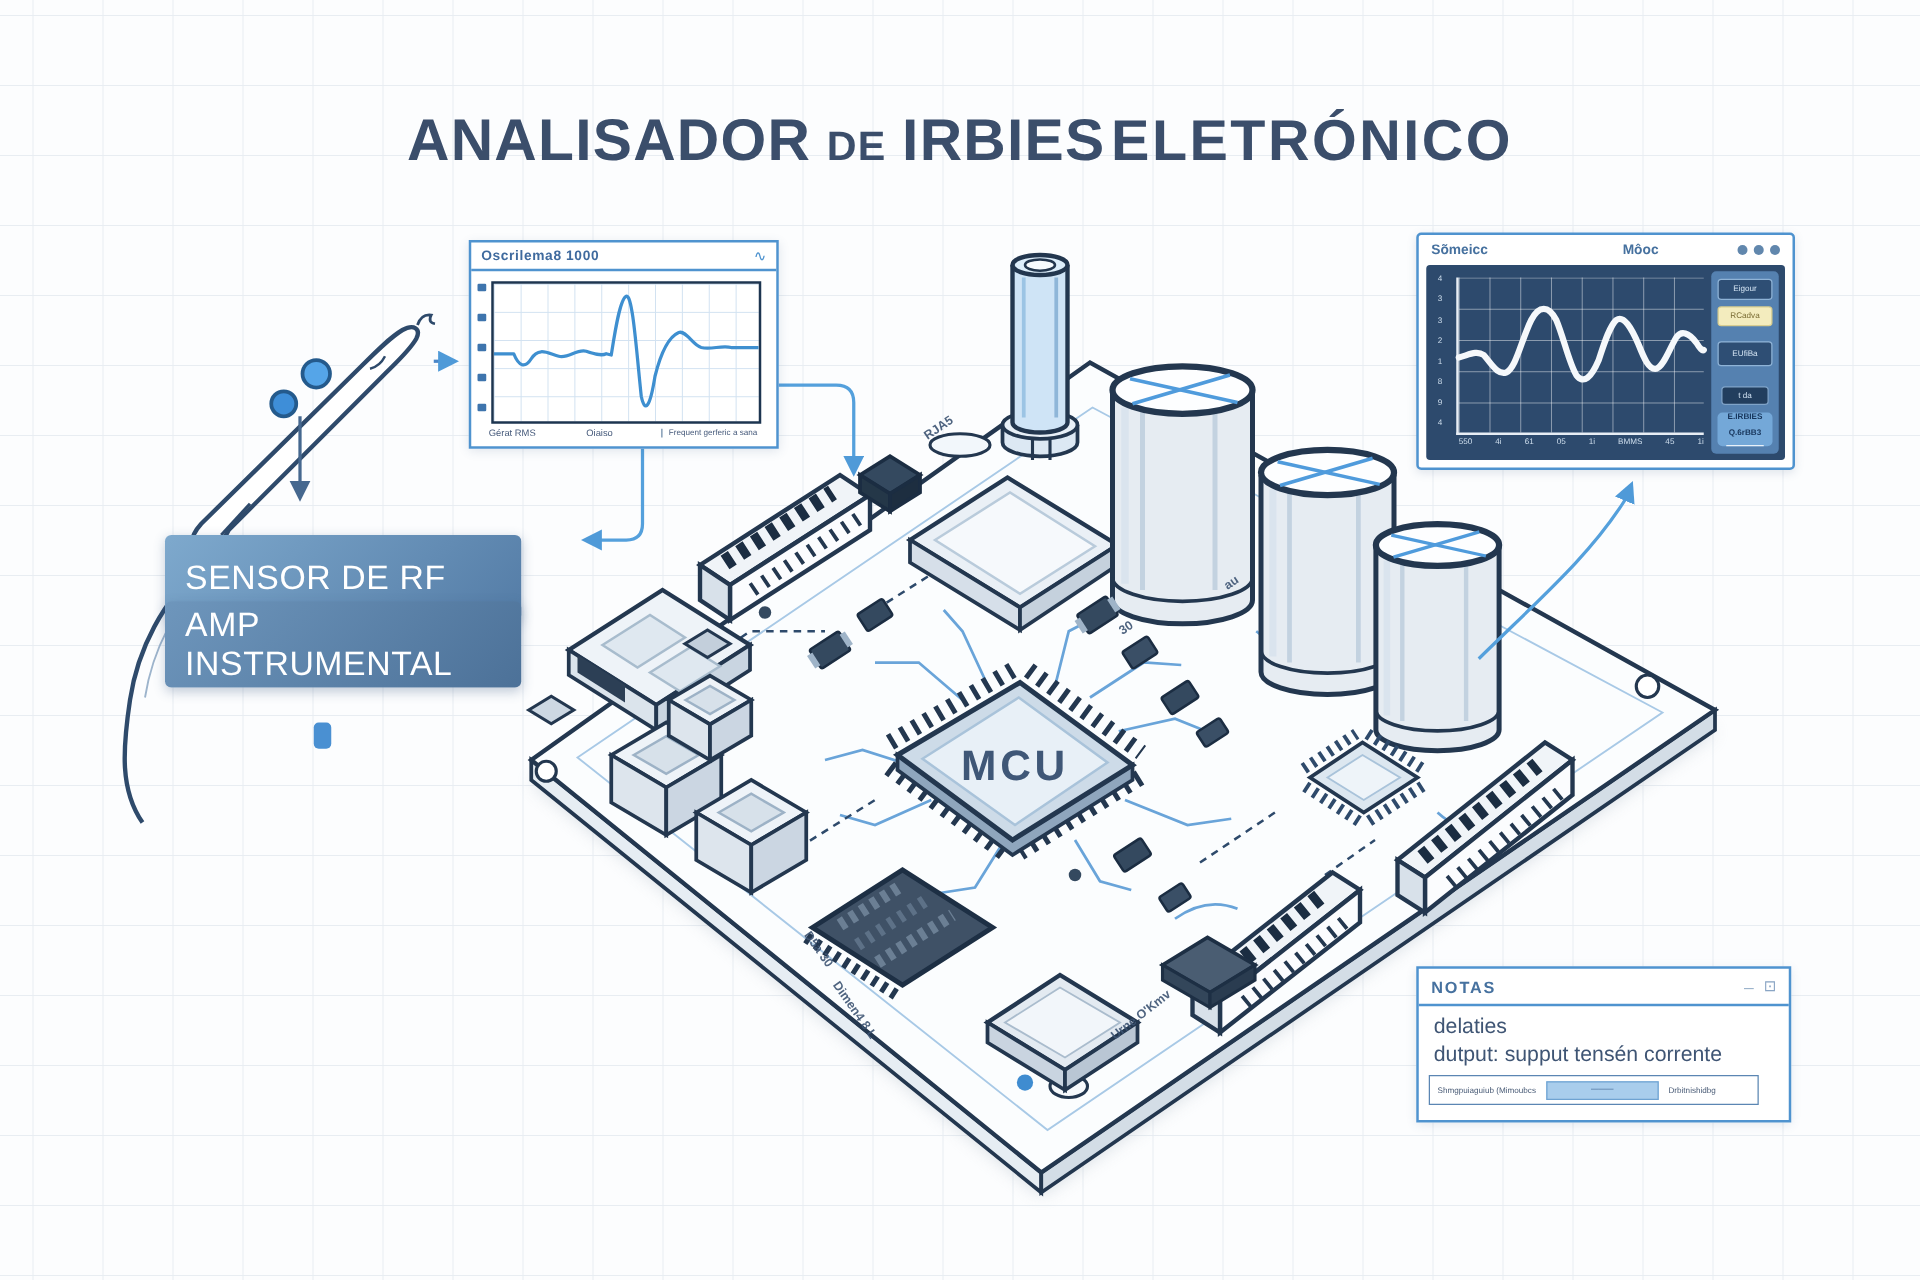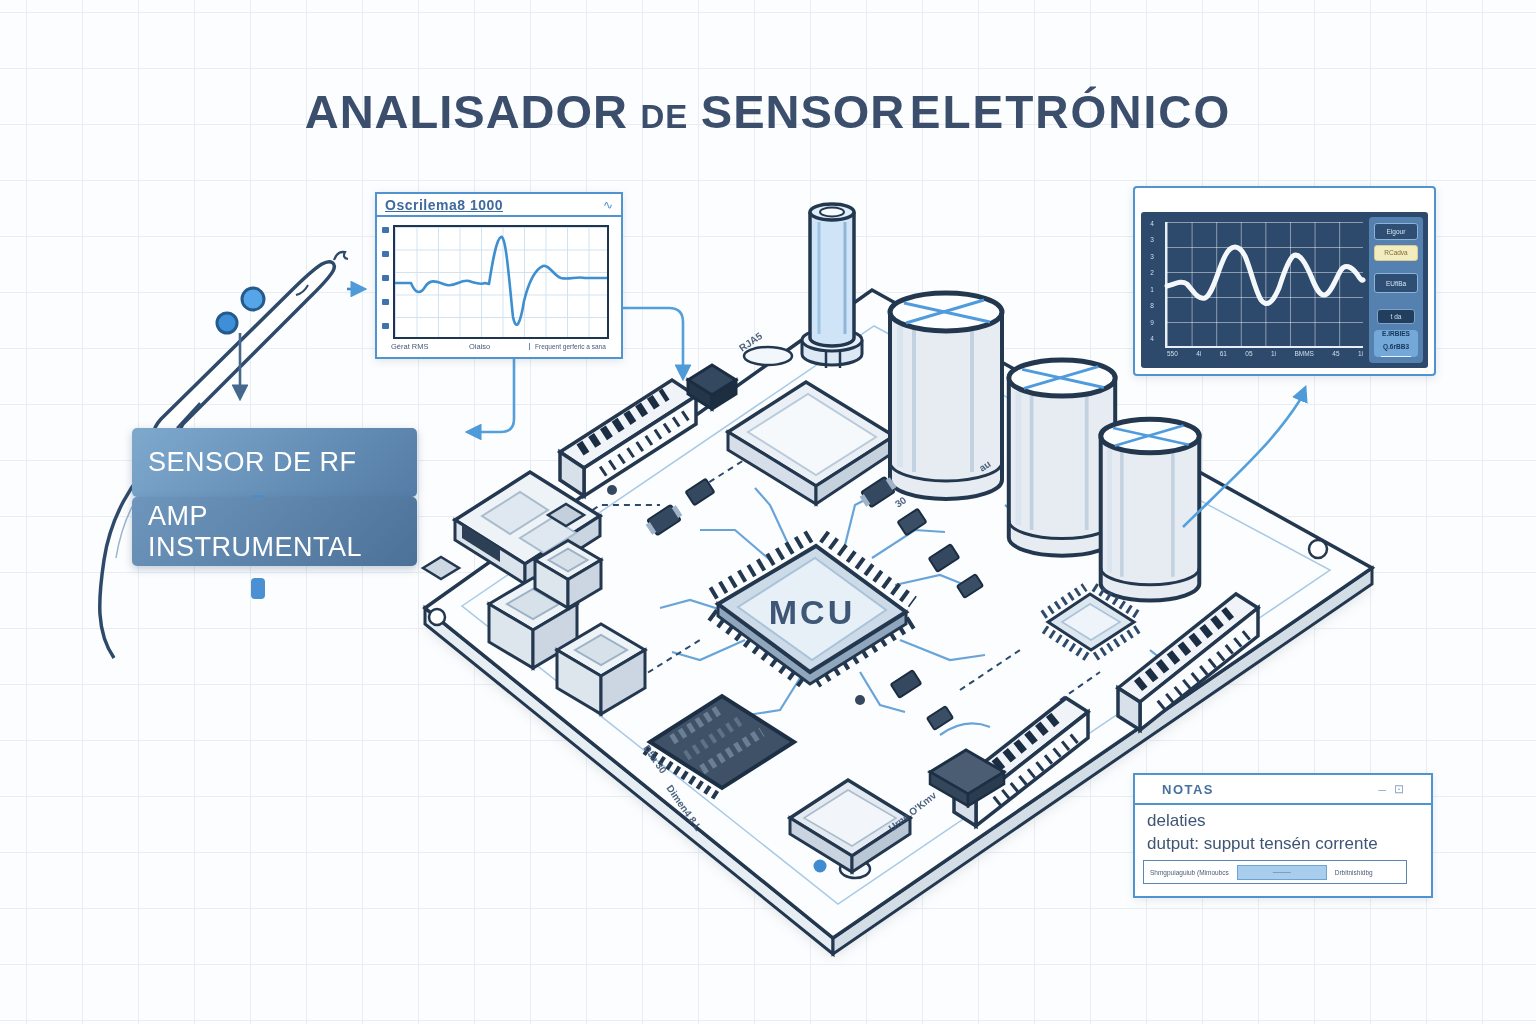--- a/index.html
+++ b/index.html
@@ -15,40 +15,40 @@
   
   .title{position:absolute;top:84px;left:0;width:100%;text-align:center;color:#3b4e6b;white-space:nowrap;}
   .title .t-bold{font-size:47px;font-weight:800;letter-spacing:1px;margin-top:28px;}
   .title .t-de{font-size:33px;font-weight:800;letter-spacing:1px;padding:0 8px;}
   .title .t-light{font-size:46px;font-weight:700;letter-spacing:2px;}
 
   
   .osc{position:absolute;left:375px;top:192px;width:244px;height:163px;background:#fff;
        border:2px solid #4f93cf;box-shadow:0 2px 8px rgba(60,90,130,.15);}
   .osc-titlebar{height:21px;border-bottom:2px solid #4f93cf;display:flex;align-items:center;justify-content:space-between;padding:0 8px;}
-  .osc-title{font-size:14px;font-weight:bold;color:#3f6a9e;letter-spacing:.5px;text-decoration:underline;}
+  .osc-title{font-size:11px;font-weight:bold;color:#3f6a9e;letter-spacing:.5px;}
   .osc-corner{font-size:12px;color:#4f93cf;line-height:1;cursor:default;}
   .osc-body{position:relative;height:136px;}
   .osc-plot{position:absolute;left:16px;top:8px;width:212px;height:110px;border:2.5px solid #1d3550;background:
       linear-gradient(to right,#d2e2f1 1px,transparent 1px),
       linear-gradient(to bottom,#d2e2f1 1px,transparent 1px);
       background-size:21.5px 22.5px;}
   .osc-plot svg{position:absolute;inset:0;width:100%;height:100%;}
   .osc-tick{position:absolute;left:5px;width:7px;height:6px;background:#3e74ad;border-radius:1px;}
   .osc-footer{position:absolute;left:14px;right:4px;bottom:2px;display:flex;align-items:center;font-size:7.5px;color:#45597a;margin-top:36px;}
   .osc-footer .f1{width:78px;}
   .osc-footer .f2{width:60px;}
   .osc-footer .f3{border-left:1.5px solid #6d89a8;padding-left:5px;font-size:6.5px;flex:1;}
 
   
   .flowbox{position:absolute;left:132px;width:285px;height:69px;border-radius:5px;display:flex;align-items:center;
       padding-left:16px;box-sizing:border-box;color:#fff;font-size:27px;font-weight:500;letter-spacing:.5px;
       box-shadow:0 3px 9px rgba(60,90,130,.3);}
   .fb1{top:428px;background:linear-gradient(135deg,#7ea9cd 0%,#547ca6 100%);}
-  .fb2{top:497px;background:linear-gradient(135deg,#6e96bc 0%,#4c7198 100%);}
+  .fb2{top:481px;background:linear-gradient(135deg,#6e96bc 0%,#4c7198 100%);}
   .fb3{top:597px;background:linear-gradient(135deg,#5d81a7 0%,#446181 100%);}
   .fb-conn{position:absolute;left:251px;width:14px;background:#4a90d2;border-radius:4px;}
   .fbc1{top:495px;height:19px;}
   .fbc2{top:578px;height:21px;}
 
   
   .monitor{position:absolute;left:1133px;top:186px;width:299px;height:186px;background:#fff;border:2px solid #4f93cf;
       border-radius:4px;box-shadow:0 2px 8px rgba(60,90,130,.15);}
   .mon-titlebar{height:23px;display:flex;align-items:center;padding:0 10px;}
   .mon-title-left{font-size:11px;font-weight:bold;color:#46719f;width:90px;}
@@ -72,21 +72,21 @@
   .mb-yellow{background:#f3ecbe;border:1px solid #d8cd8f;color:#7a6c33;height:17px;margin-bottom:12px;}
   .mb-dark2{height:21px;margin-bottom:16px;}
   .mb-small{height:14px;width:80%;align-self:center;margin-bottom:6px;background:#223e5e;border:1px solid #7fa3c8;color:#cfe0f1;}
   .mon-subpanel{flex:1;background:#74a8d8;border-radius:4px;display:flex;flex-direction:column;align-items:center;
       justify-content:center;gap:6px;color:#16345a;font-size:6.5px;font-weight:bold;}
   .mon-subpanel .line{width:70%;height:1.5px;background:#e8f1f9;}
 
   
   .notes{position:absolute;left:1133px;top:773px;width:300px;height:125px;background:#fff;border:2px solid #4f93cf;
       box-shadow:0 2px 8px rgba(60,90,130,.12);box-sizing:border-box;}
-  .notes-head{height:28px;border-bottom:2px solid #4f93cf;display:flex;align-items:center;padding:0 27px;}
+  .notes-head{height:28px;border-bottom:2px solid #4f93cf;display:flex;align-items:center;padding:0 10px;}
   .notes-title{font-size:13px;font-weight:bold;letter-spacing:1.5px;color:#46719f;flex:1;}
   .notes-min{font-size:14px;color:#9db4cc;margin-right:8px;cursor:pointer;}
   .notes-sq{font-size:12px;color:#8aa5c4;cursor:pointer;}
   .notes-body{padding:6px 12px 0 12px;color:#3f5574;}
   .notes-l1{font-size:17px;margin-bottom:3px;}
   .notes-l2{font-size:17px;}
   .notes-slider{position:absolute;left:8px;right:24px;bottom:12px;height:22px;border:1.5px solid #5b86b3;
       display:flex;align-items:center;padding:0 6px;gap:8px;}
   .ns-text{font-size:6.5px;color:#4a5c77;white-space:nowrap;}
   .ns-fill{width:88px;height:13px;background:#a9cdec;border:1px solid #6fa3d2;display:flex;align-items:center;
@@ -341,21 +341,21 @@
       <path d="M240,333 L240,398" stroke="#46688f" stroke-width="2.6" marker-end="url(#mArrSteel)"></path>
       <path d="M514,357 L514,419 Q514,432 501,432 L468,432" stroke="#54a0dc" stroke-width="2.6" marker-end="url(#mArrBlue)"></path>
       <path d="M621,308 L669,308 Q683,308 683,322 L683,378" stroke="#54a0dc" stroke-width="2.6" marker-end="url(#mArrBlue)"></path>
       <path d="M1183,527 C1235,476 1272,444 1300,400 L1305,388" stroke="#54a0dc" stroke-width="2.6" marker-end="url(#mArrBlue)"></path>
     </g>
   </svg>
 
   <div class="title">
     <span class="t-bold">ANALISADOR</span>
     <span class="t-de">DE</span>
-    <span class="t-bold">SENSOR</span>
+    <span class="t-bold">IRBIES</span>
     <span class="t-light">ELETRÓNICO</span>
   </div>
 
   <div class="osc">
     <div class="osc-titlebar">
       <span class="osc-title">Oscrilema8 1000</span>
       <span class="osc-corner">∿</span>
     </div>
     <div class="osc-body">
       <div class="osc-tick" style="top:10px"></div>
@@ -379,20 +379,29 @@
   <div class="flowbox fb1">
     <span>SENSOR DE RF</span>
   </div>
   <div class="fb-conn fbc1"></div>
   <div class="flowbox fb2">
     <span>AMP INSTRUMENTAL</span>
   </div>
   <div class="fb-conn fbc2"></div>
 
   <div class="monitor">
+    <div class="mon-titlebar">
+      <span class="mon-title-left">Sõmeicc</span>
+      <span class="mon-title-center">Môoc</span>
+      <span class="mon-controls">
+        <span class="mon-dot"></span>
+        <span class="mon-dot"></span>
+        <span class="mon-dot"></span>
+      </span>
+    </div>
     <div class="mon-panel">
       <div class="mon-yticks">
         <span>4</span>
         <span>3</span>
         <span>3</span>
         <span>2</span>
         <span>1</span>
         <span>8</span>
         <span>9</span>
         <span>4</span>

